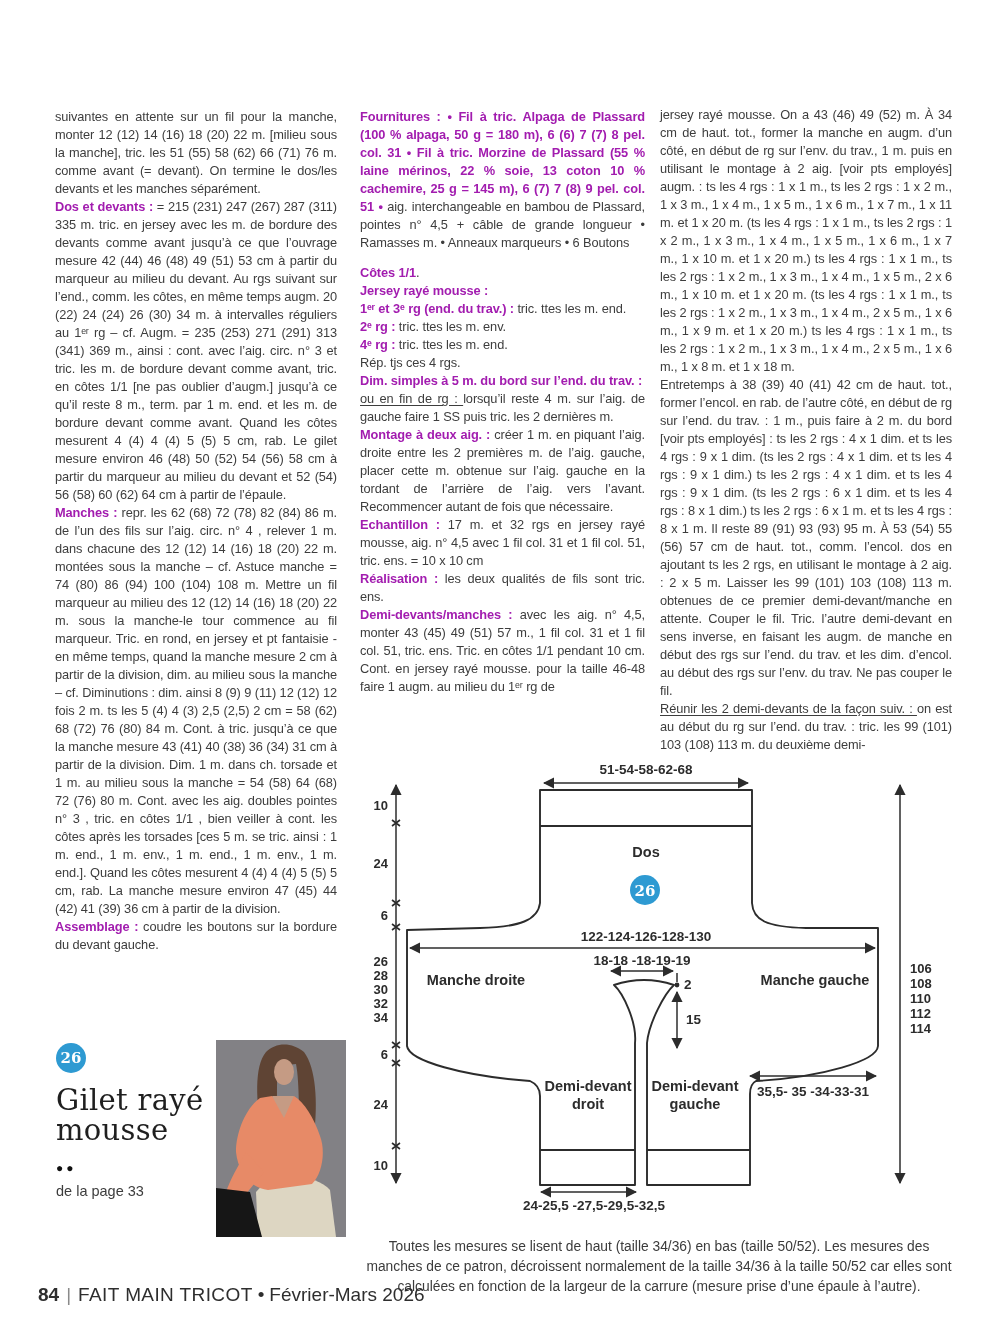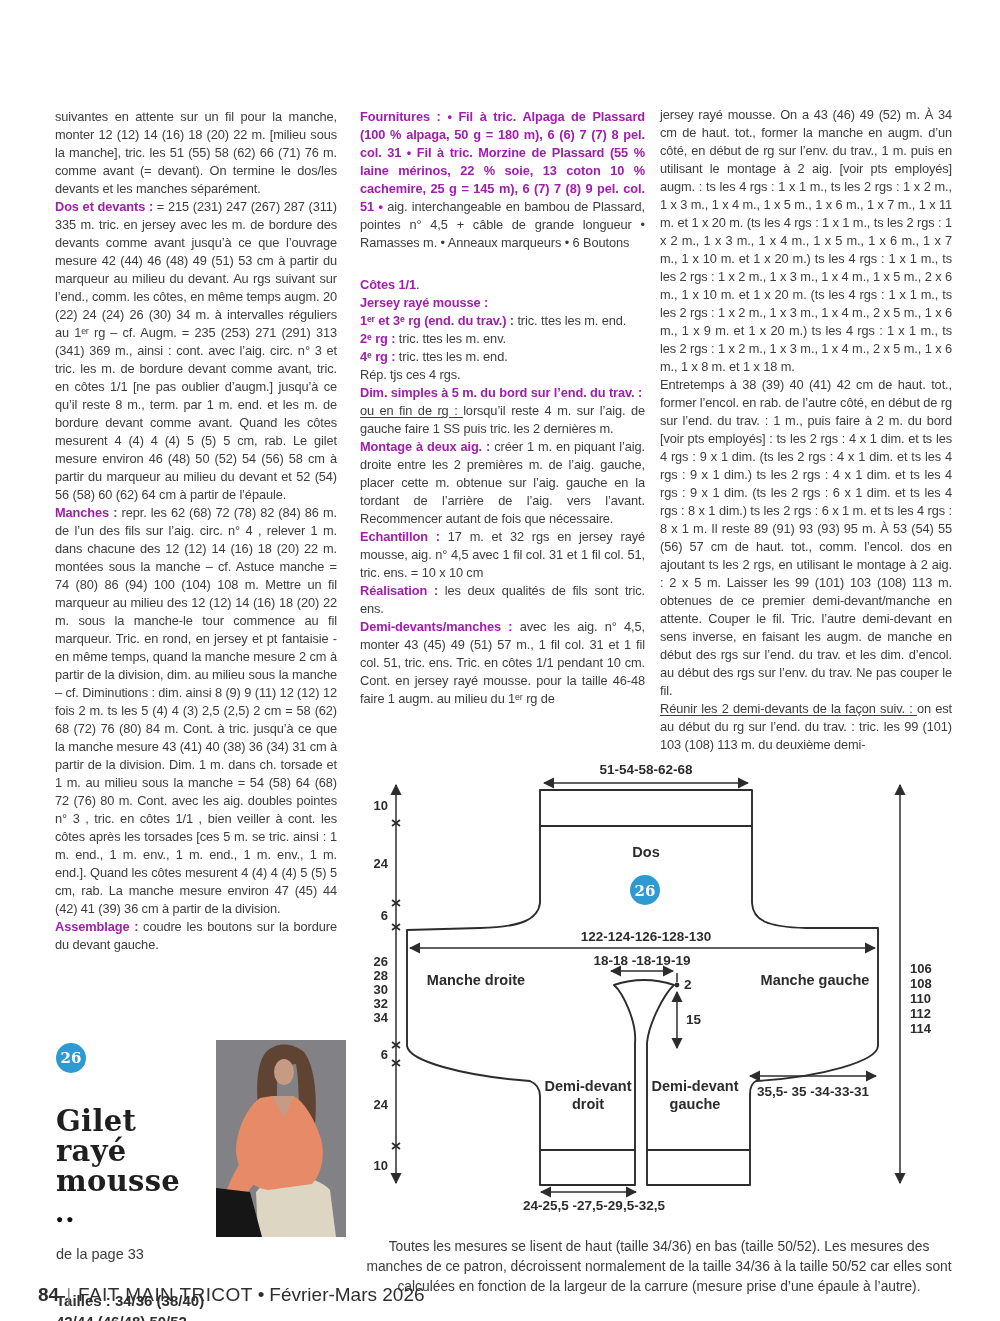--- a/index.html
+++ b/index.html
@@ -1,34 +1,34 @@
 <!DOCTYPE html>
 <html><head>
 <meta charset="utf-8">
 <style>
   html,body{margin:0;padding:0}
   body{width:1000px;height:1321px;position:relative;background:#ffffff;
        font-family:"Liberation Sans","DejaVu Sans",sans-serif;color:#3c3c3c;overflow:hidden}
   .abs{position:absolute}
   .col{font-size:12.8px;line-height:18px;text-align:justify;color:#3d3d3d;letter-spacing:-0.1px}
   .col p{margin:0}
-  .col p.gap{margin-top:24px}
+  .col p.gap{margin-top:12px}
   .b{font-weight:700;color:#a21caf}
   .u{text-decoration:underline;text-underline-offset:2px}
   svg text{font-family:"Liberation Sans","DejaVu Sans",sans-serif}
   .dg-label{font-size:14.5px;font-weight:700;fill:#2c2c2c}
   .dg-meas{font-size:13.5px;font-weight:700;fill:#2c2c2c}
   .dg-scale{font-size:13px;font-weight:700;fill:#2c2c2c}
   .caption{font-size:13.8px;line-height:1.45;color:#3b3b3b;text-align:center}
   .badge{width:30px;height:30px;border-radius:50%;background:#2e9ad2;color:#fff;text-align:center;
          line-height:30px;font-family:"DejaVu Serif","Liberation Serif",serif;font-weight:700;font-size:15px}
-  .pattern-title{font-family:"DejaVu Serif","Liberation Serif",serif;font-weight:700;font-size:29px;
-                 line-height:30px;color:#1f1f1f;letter-spacing:0.3px;margin-top:33px}
+  .pattern-title{font-family:"DejaVu Serif","Liberation Serif",serif;font-weight:400;font-size:29px;
+                 line-height:30px;color:#1f1f1f;letter-spacing:0.3px;margin-top:12px}
   .difficulty{font-size:12px;letter-spacing:3px;color:#111;margin-top:16px}
-  .page-ref{font-size:14.5px;color:#3d3d3d;margin-top:20px}
+  .page-ref{font-size:14.5px;color:#3d3d3d;margin-top:8px}
   .sizes{font-size:15px;font-weight:700;color:#2f2f2f;line-height:21px;margin-top:28px}
   .footer{font-size:19px;color:#2e2e2e}
   .footer .pg{font-weight:700}
   .footer .sep{color:#8a8a8a;padding:0 7px;font-weight:300}
   .footer .mag{letter-spacing:0.4px}
 </style>
 </head>
 <body>
 
 <div style="position:absolute;inset:0;background:#fff">
@@ -141,24 +141,20 @@
   <div class="caption abs" style="left:362px;top:1237px;width:594px">Toutes les mesures se lisent de haut (taille 34/36) en bas (taille 50/52). Les mesures des manches de ce patron, décroissent normalement de la taille 34/36 à la taille 50/52 car elles sont calculées en fonction de la largeur de la carrure (mesure prise d’une épaule à l’autre).</div>
 
   <div class="abs" style="left:56px;top:1043px;width:160px">
     <div class="badge">26</div>
     <div class="pattern-title">
       <div>Gilet rayé</div>
       <div>mousse</div>
     </div>
     <div class="difficulty">●●</div>
     <div class="page-ref">de la page 33</div>
-    <div class="sizes">
-      <div>Tailles : 34/36 (38/40)</div>
-      <div>42/44 (46/48) 50/52</div>
-    </div>
   </div>
 
   <svg class="abs" style="left:216px;top:1040px" width="130" height="197" viewBox="0 0 130 197">
     <rect x="0" y="0" width="130" height="197" fill="#8b8a8e"></rect>
     <rect x="0" y="0" width="130" height="197" fill="#000" opacity="0.06"></rect>
     <path d="M40,152 C58,130 100,134 114,150 L120,197 L42,197 Z" fill="#ddd6c2"></path>
     <path d="M50,12 C38,26 40,62 46,95 C49,108 57,110 60,98 C62,80 60,40 62,26 L80,24 C84,44 82,78 85,100 C88,112 96,110 98,96 C102,62 100,28 88,12 C76,2 60,2 50,12 Z" fill="#5f4434"></path>
     <ellipse cx="68" cy="32" rx="10" ry="13" fill="#c59b84"></ellipse>
     <path d="M44,58 C30,68 20,92 20,112 C22,132 34,148 52,150 L96,144 C106,134 110,112 104,96 C98,78 88,62 78,56 C72,64 62,64 56,56 Z" fill="#e78a67"></path>
     <path d="M56,56 L78,56 L68,78 Z" fill="#c59b84"></path>

